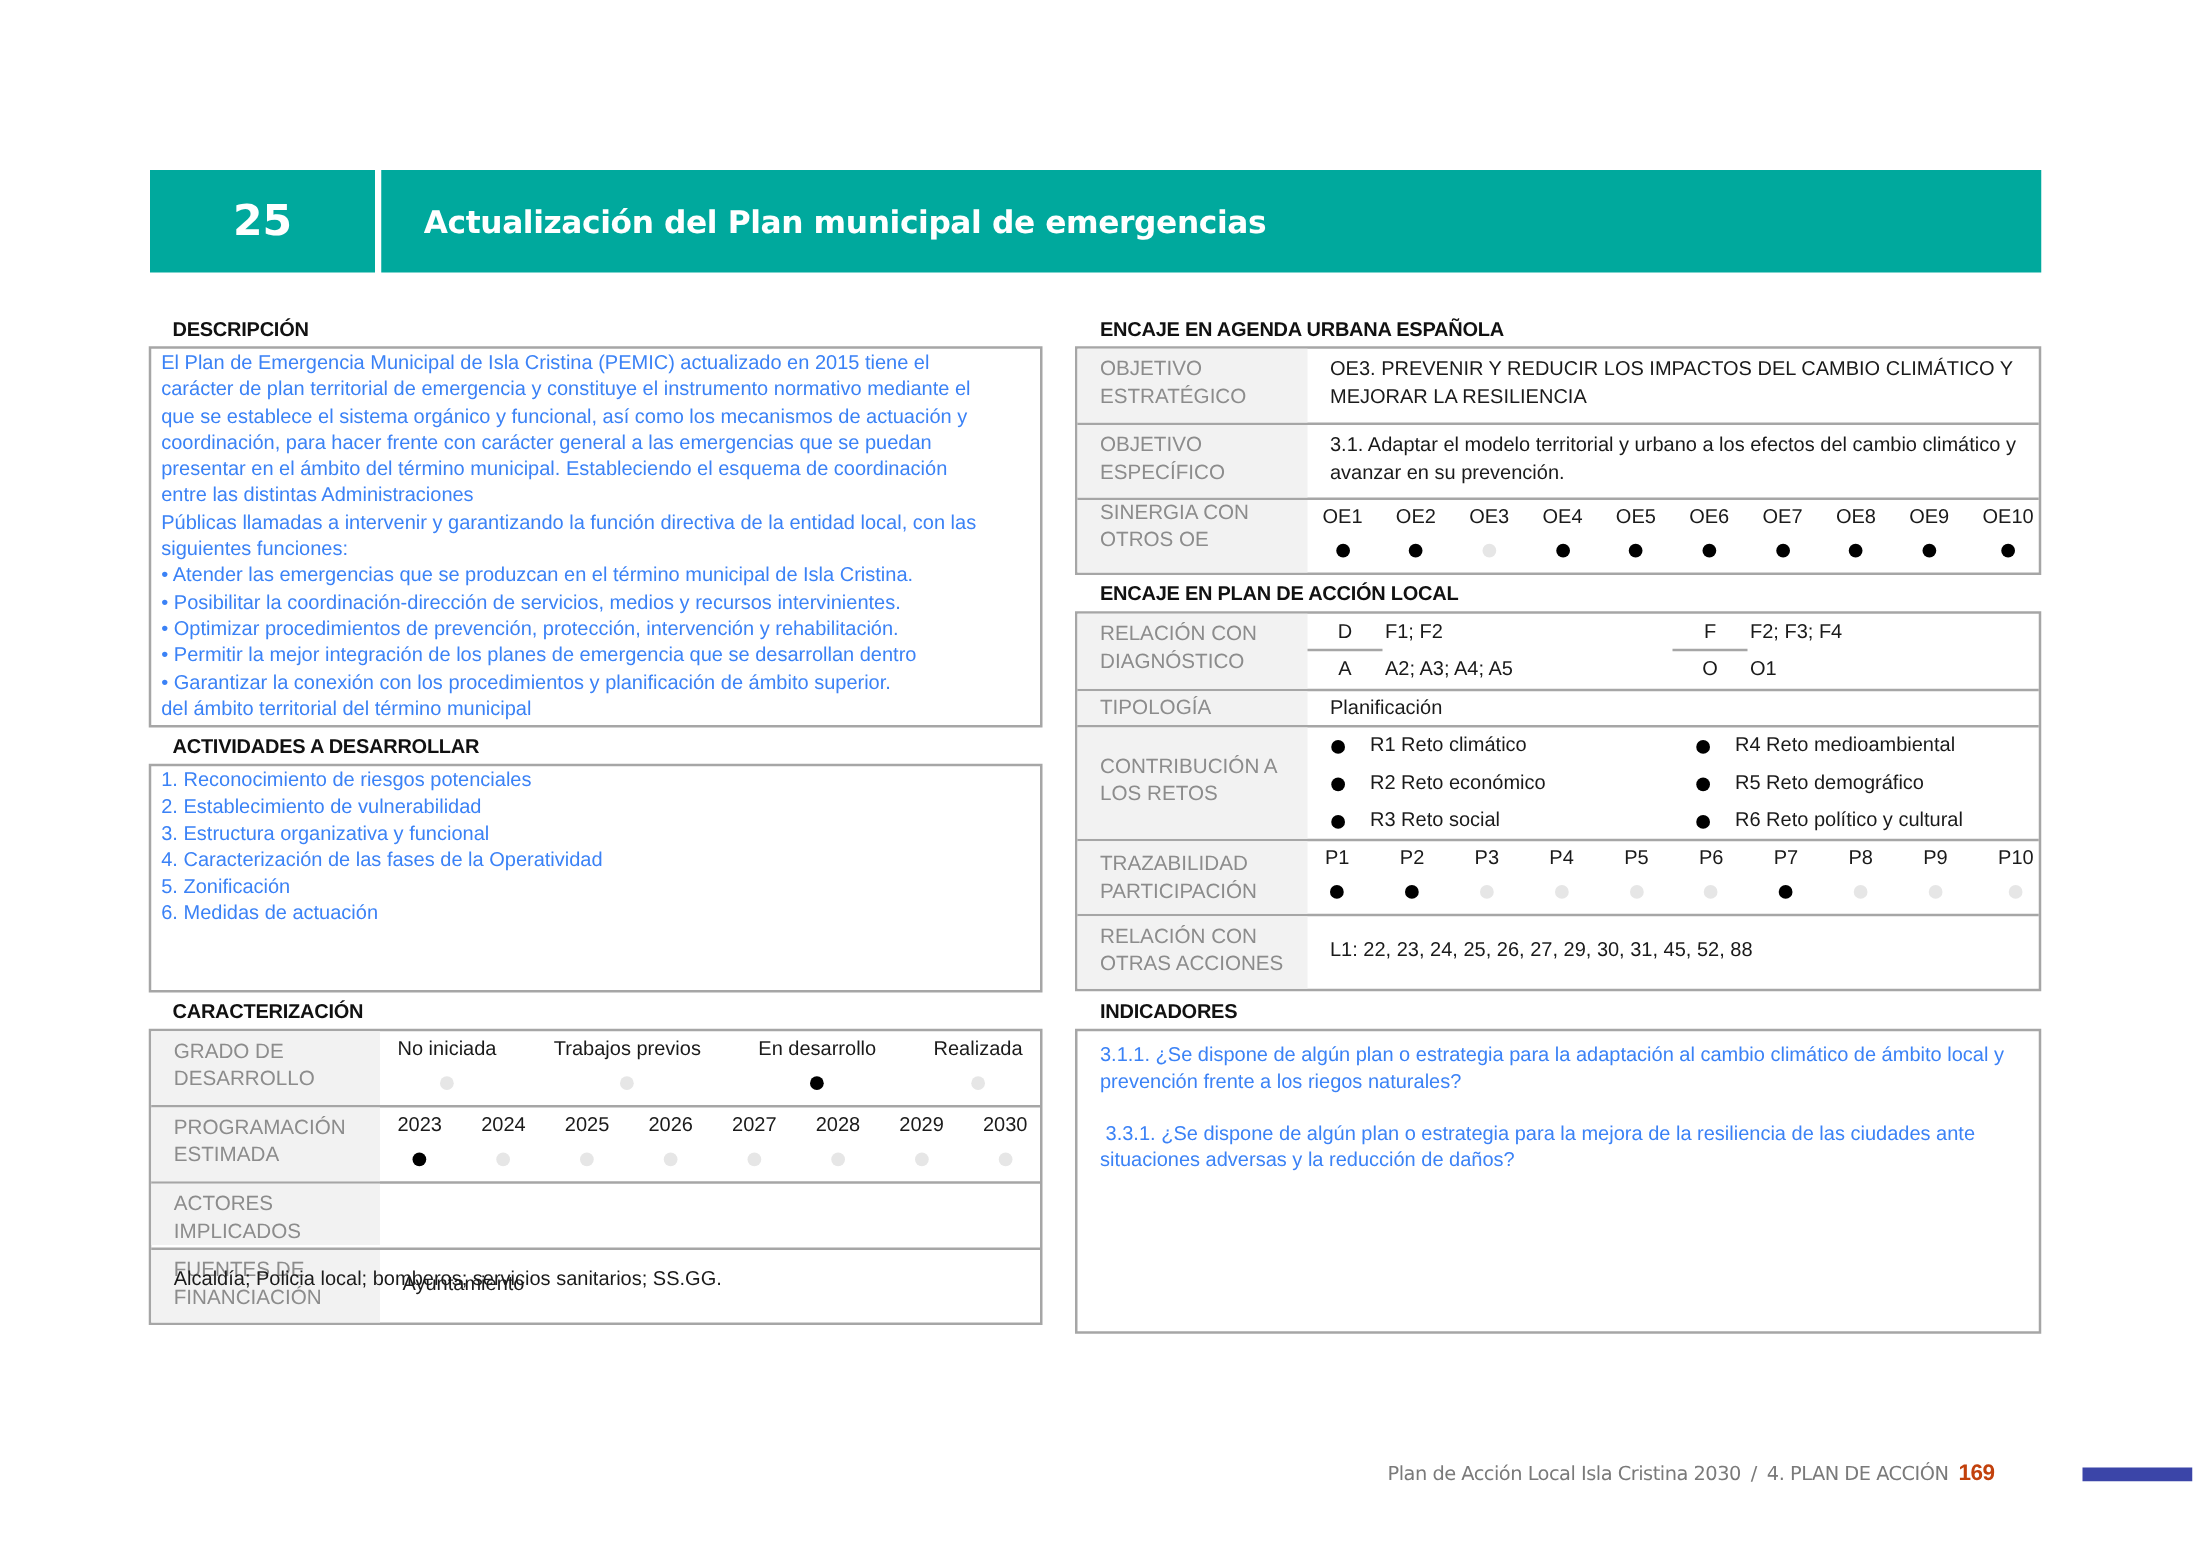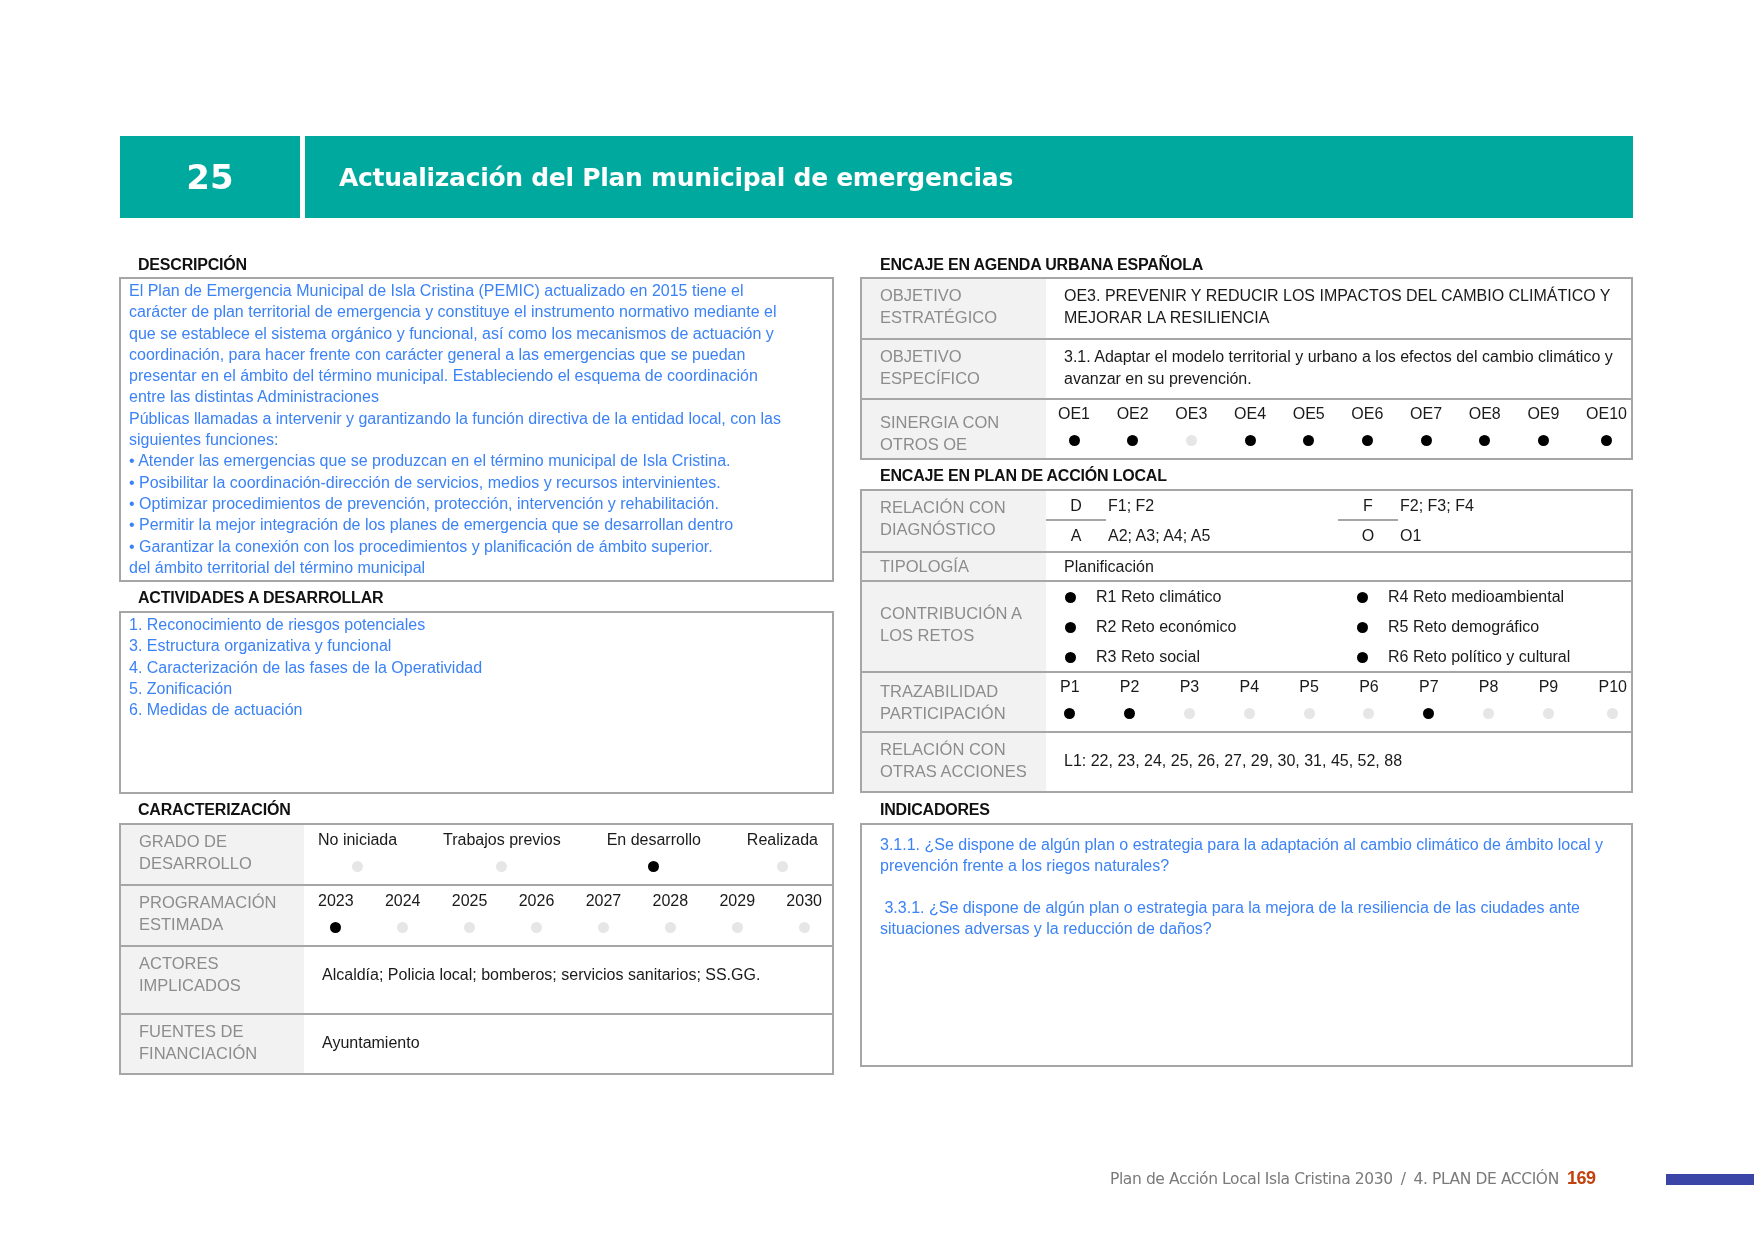--- a/index.html
+++ b/index.html
@@ -64,20 +64,21 @@
     <div>• Posibilitar la coordinación-dirección de servicios, medios y recursos intervinientes.</div>
     <div>• Optimizar procedimientos de prevención, protección, intervención y rehabilitación.</div>
     <div>• Permitir la mejor integración de los planes de emergencia que se desarrollan dentro</div>
     <div>• Garantizar la conexión con los procedimientos y planificación de ámbito superior.</div>
     <div>del ámbito territorial del término municipal</div>
   </div>
 
 <div class="sec-title" style="left:138px; top:589px;">ACTIVIDADES A DESARROLLAR</div>
 <div class="box text" id="act-box" style="left:119px; top:611px; width:715px; height:183px; padding-top:1px;">
     <div>1. Reconocimiento de riesgos potenciales</div>
+    <div>2. Establecimiento de vulnerabilidad</div>
     <div>3. Estructura organizativa y funcional</div>
     <div>4. Caracterización de las fases de la Operatividad</div>
     <div>5. Zonificación</div>
     <div>6. Medidas de actuación</div>
   </div>
 
 <div class="sec-title" style="left:138px; top:801px;">CARACTERIZACIÓN</div>
 <div class="tbl" style="left:119px; top:823px; width:715px;">
   <div class="row" style="height:61px;">
     <div class="lbl" style="width:183px;">GRADO DE DESARROLLO</div>
@@ -134,42 +135,42 @@
             <div class="h">2029</div>
             <div class="dot off"></div>
           </div>
           <div class="cell">
             <div class="h">2030</div>
             <div class="dot off"></div>
           </div>
         </div>
     </div>
   </div>
-  <div class="row" style="height:68px;">
+  <div class="row" style="height:53px;flex-direction:column;">
     <div class="lbl" style="width:183px;">ACTORES IMPLICADOS</div>
     <div class="val" style="padding-top:17px;">Alcaldía; Policia local; bomberos; servicios sanitarios; SS.GG.</div>
   </div>
   <div class="row" style="height:58px;">
     <div class="lbl" style="width:183px;">FUENTES DE FINANCIACIÓN</div>
     <div class="val" style="padding-top:17px;">Ayuntamiento</div>
   </div>
 </div>
 
 <div class="sec-title" style="left:880px; top:256px;">ENCAJE EN AGENDA URBANA ESPAÑOLA</div>
 <div class="tbl" style="left:860px; top:277px; width:773px;">
   <div class="row" style="height:61px;">
     <div class="lbl" style="width:184px;">OBJETIVO ESTRATÉGICO</div>
     <div class="val">OE3. PREVENIR Y REDUCIR LOS IMPACTOS DEL CAMBIO CLIMÁTICO Y MEJORAR LA RESILIENCIA</div>
   </div>
   <div class="row" style="height:60px;">
     <div class="lbl" style="width:184px;">OBJETIVO ESPECÍFICO</div>
     <div class="val">3.1. Adaptar el modelo territorial y urbano a los efectos del cambio climático y avanzar en su prevención.</div>
   </div>
   <div class="row" style="height:58px;">
-    <div class="lbl" style="width:184px; padding-top:12px;">SINERGIA CON OTROS OE</div>
+    <div class="lbl" style="width:184px; padding-top:0;">SINERGIA CON OTROS OE</div>
     <div class="val" style="padding:4px 4px 0 12px;">
       <div class="dots-grid" id="sin-grid">
           <div class="cell">
             <div class="h">OE1</div>
             <div class="dot on"></div>
           </div>
           <div class="cell">
             <div class="h">OE2</div>
             <div class="dot on"></div>
           </div>

